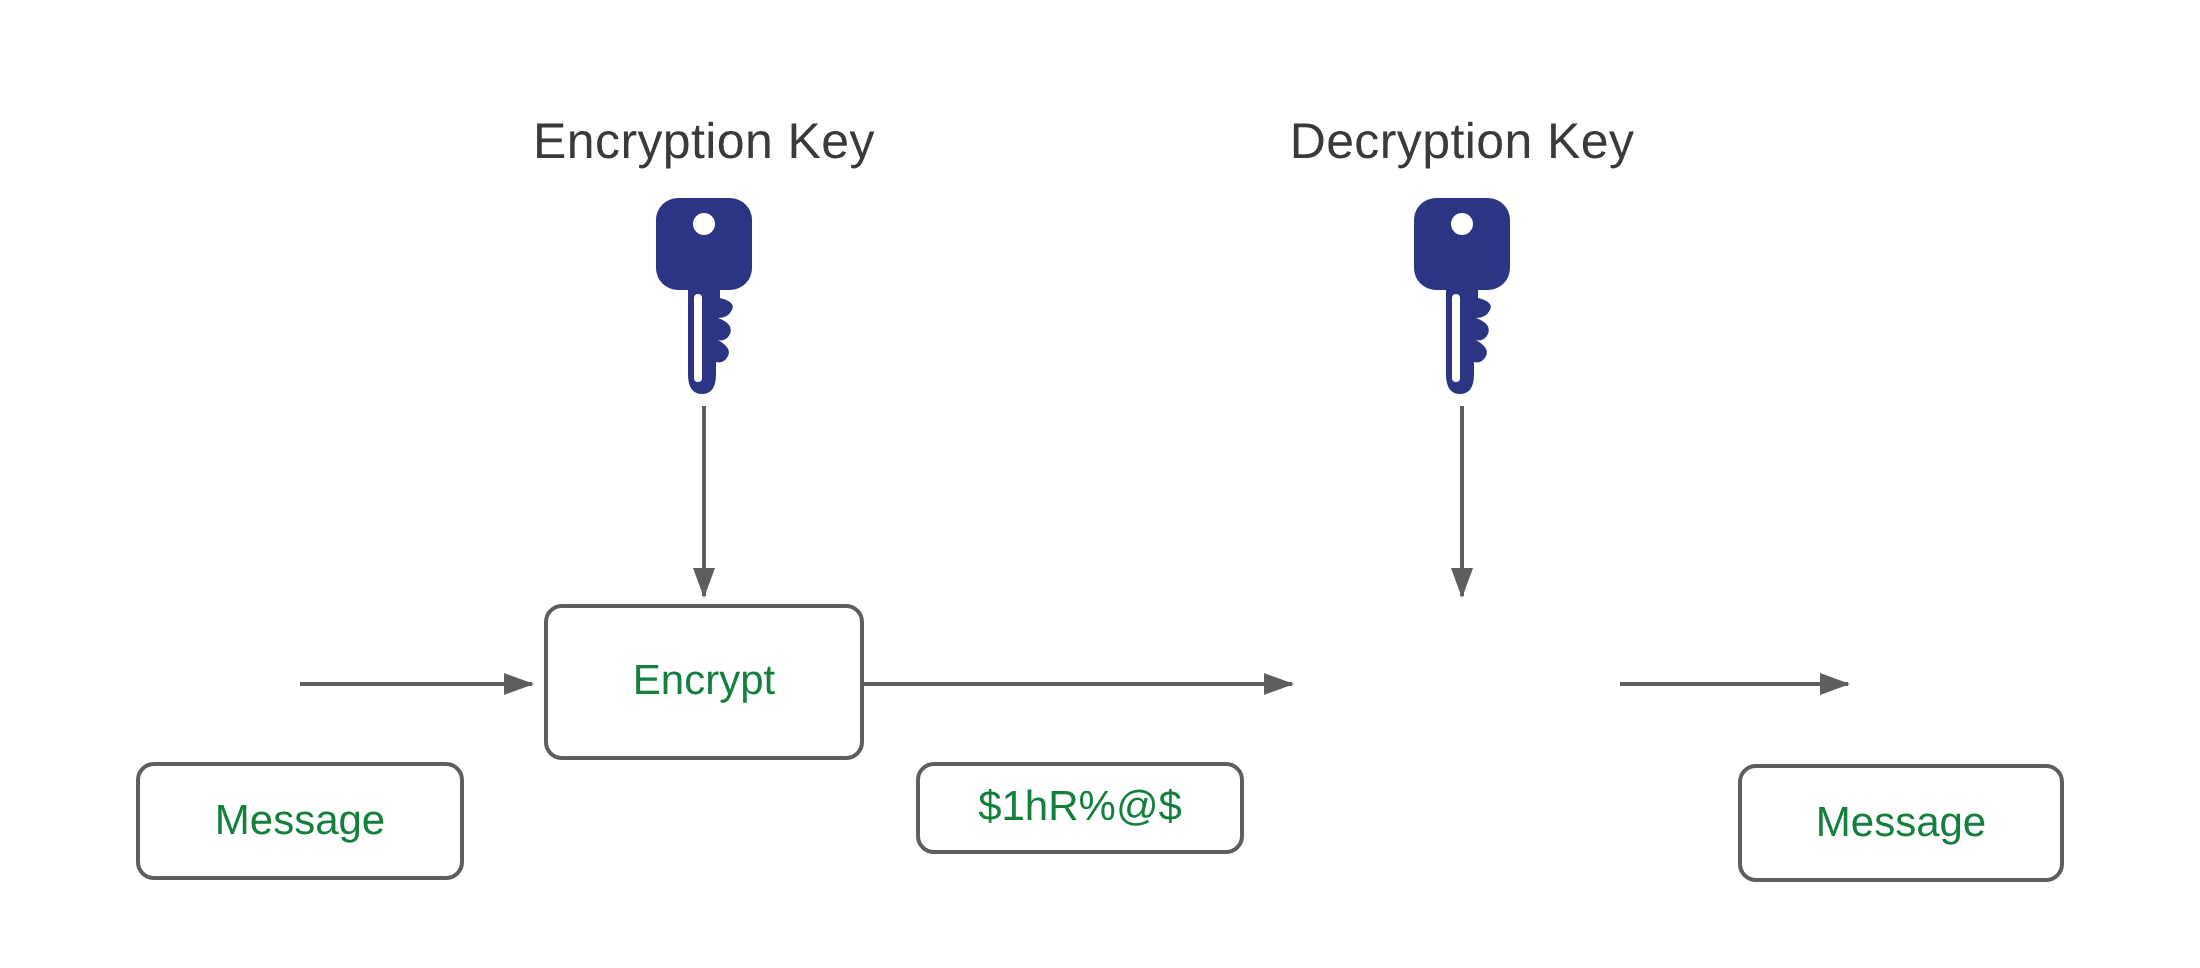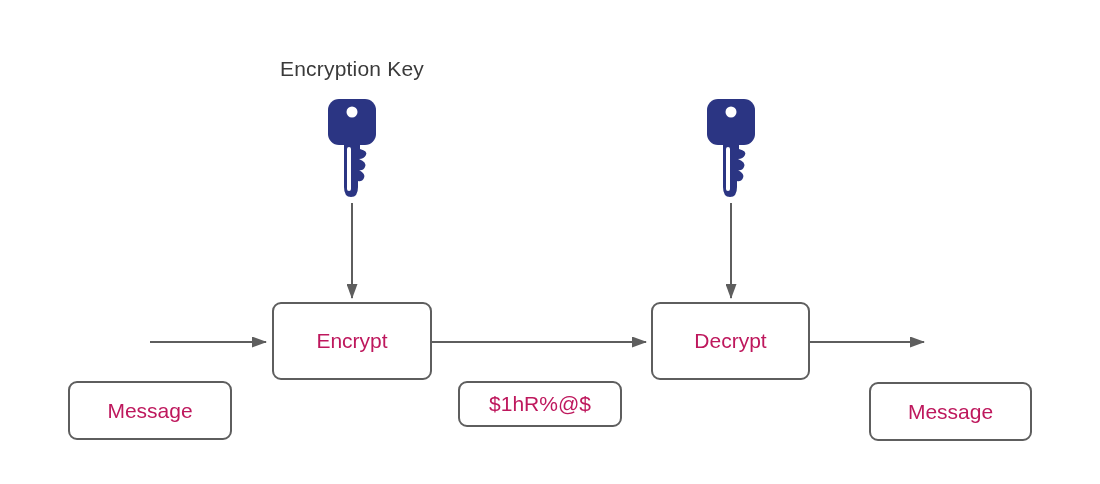--- a/index.html
+++ b/index.html
@@ -27,38 +27,38 @@
     width: 52px;
     height: 112px;
   }
   .key-icon.enc { left: 326px; top: 97px; }
   .key-icon.dec { left: 705px; top: 97px; }
   .key-label {
     position: absolute;
     width: 300px;
     top: 57px;
     text-align: center;
-    font-size: 21px;
+    font-size: 25px;
     color: #3a3a3a;
     letter-spacing: 0.2px;
     white-space: nowrap;
   }
   .key-label.enc { left: 202px; }
   .key-label.dec { left: 581px; }
   .node {
     position: absolute;
     box-sizing: border-box;
     border: 2px solid #5e5e5e;
     border-radius: 9px;
     background: #ffffff;
     display: flex;
     align-items: center;
     justify-content: center;
     font-size: 21px;
-    color: #be185d;
+    color: #15803d;
     white-space: nowrap;
   }
   .node.encrypt   { left: 272px; top: 302px; width: 160px; height: 78px; }
   .node.decrypt   { left: 651px; top: 302px; width: 159px; height: 78px; }
   .node.msg-in    { left: 68px;  top: 381px; width: 164px; height: 59px; }
   .node.cipher    { left: 458px; top: 381px; width: 164px; height: 46px; }
   .node.msg-out   { left: 869px; top: 382px; width: 163px; height: 59px; }
 </style>
 </head>
 <body>
@@ -87,28 +87,28 @@
                  Q41,65 39,70 Q37,74 33,73
                  Q40,77 38,81 Q36,85 32,84
                  L32,90 Q32,100 25,100 Q18,100 18,90 Z" fill="#2b3583"></path>
         <circle cx="26" cy="15" r="5.5" fill="#ffffff"></circle>
         <rect x="21" y="50" width="4" height="44" rx="2" fill="#ffffff"></rect>
       </g>
     </defs>
   </svg>
 
   <div class="key-label enc">Encryption Key</div>
+  <div class="key-label dec">Decryption Key</div>
 
   <svg class="key-icon enc" viewBox="0 0 52 112" xmlns="http://www.w3.org/2000/svg">
     <use href="#key-shape"></use>
   </svg>
   <svg class="key-icon dec" viewBox="0 0 52 112" xmlns="http://www.w3.org/2000/svg">
     <use href="#key-shape"></use>
   </svg>
 
   <div class="node encrypt">Encrypt</div>
-  <div class="node decrypt">Decrypt</div>
 
   <div class="node msg-in">Message</div>
   <div class="node cipher">$1hR%@$</div>
   <div class="node msg-out">Message</div>
 
 </div>
 
 </body></html>

